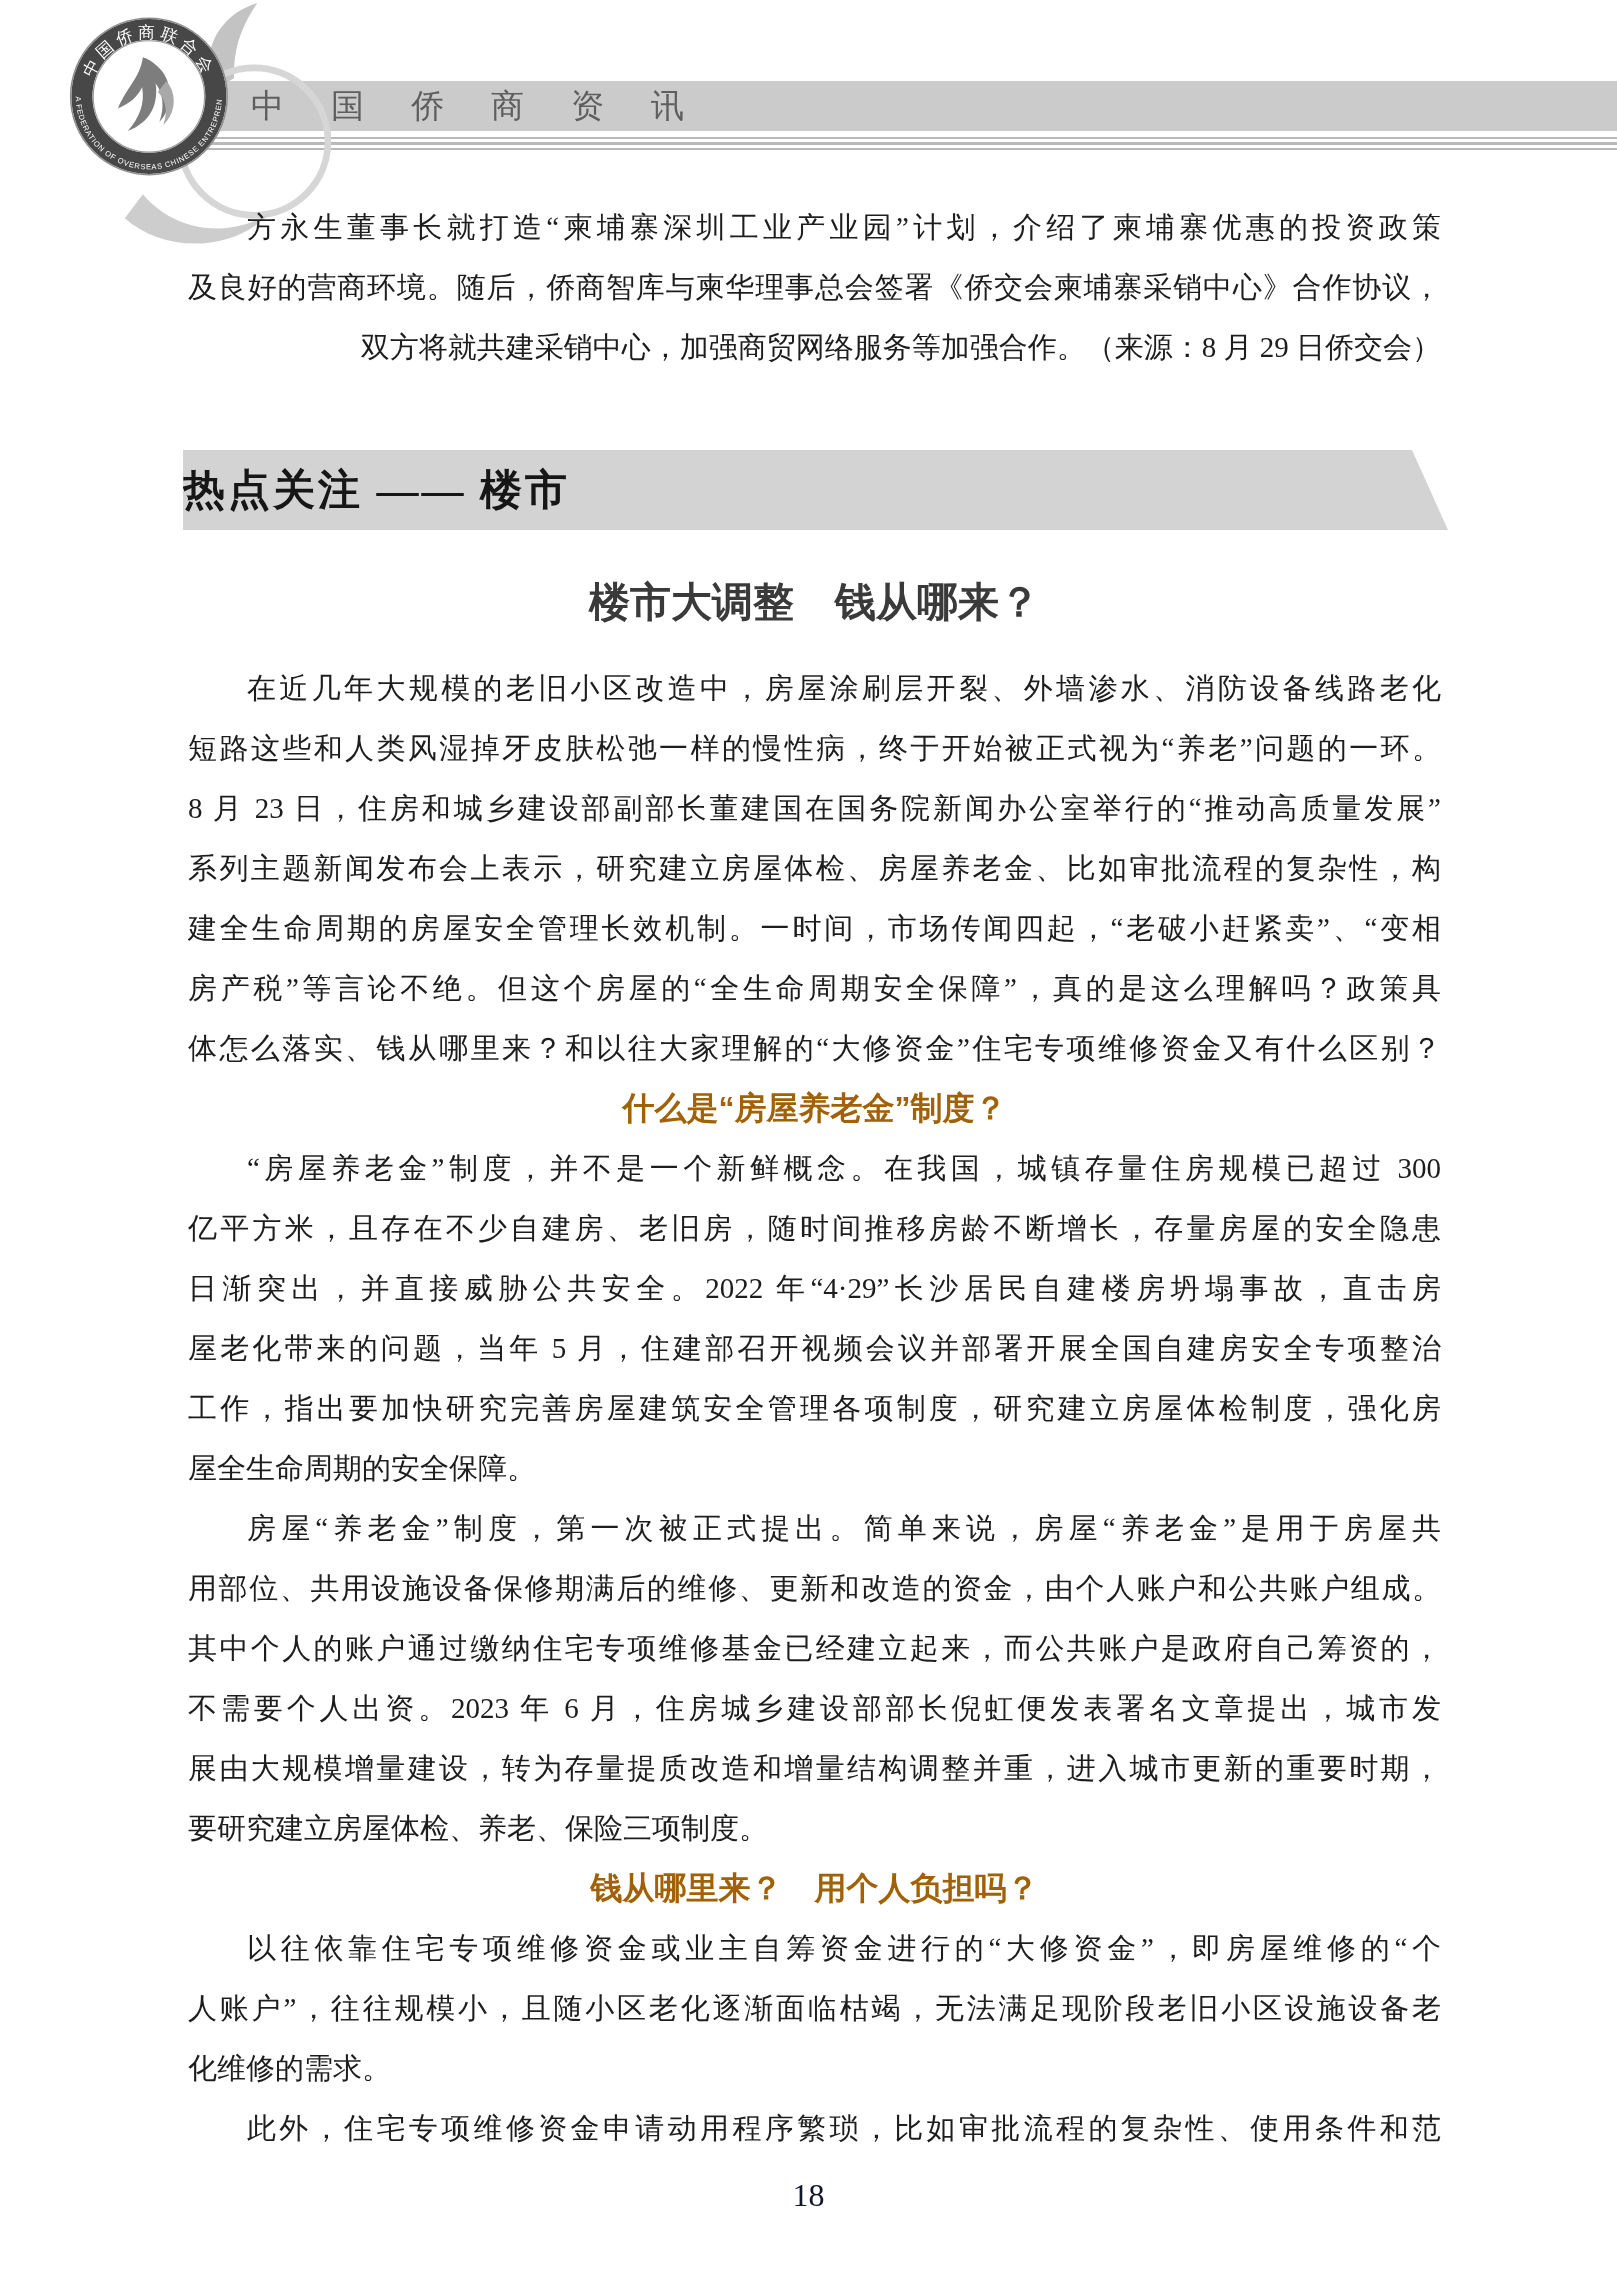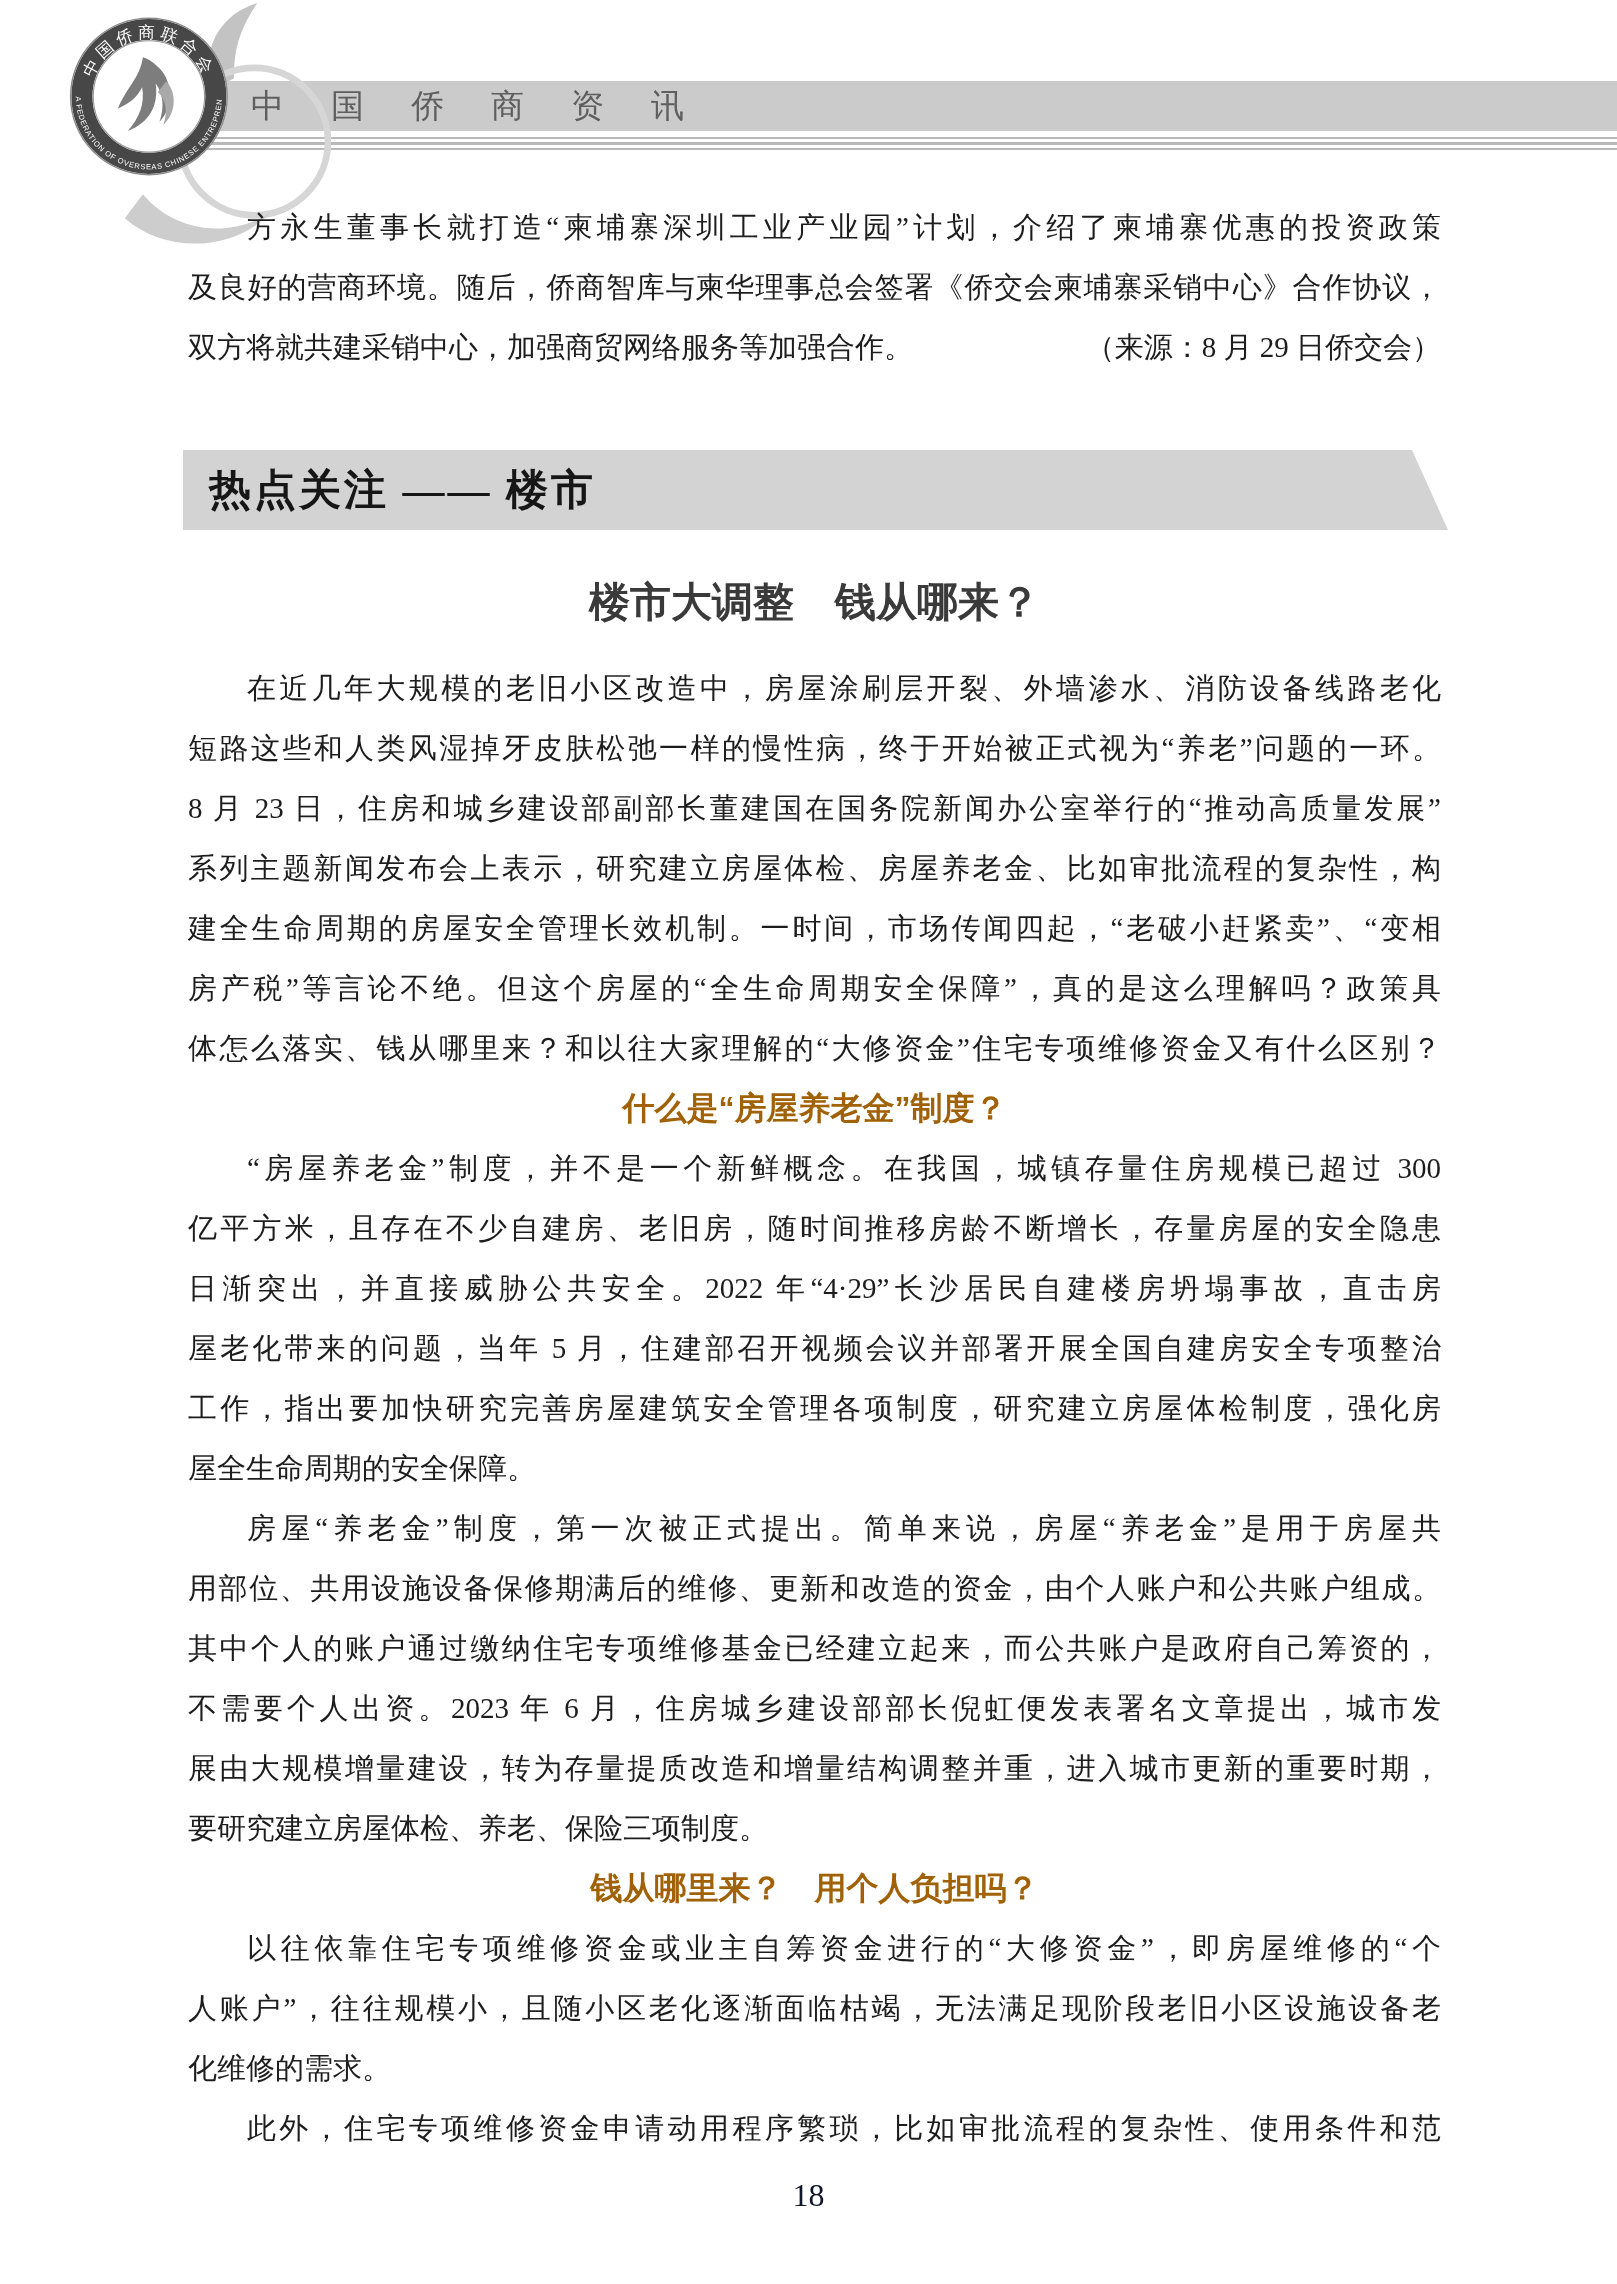--- a/index.html
+++ b/index.html
@@ -54,37 +54,36 @@
     font-size: 29px;
     text-align: justify;
     text-align-last: justify;
     overflow: hidden;
     white-space: nowrap;
   }
   .line.first { text-indent: 59px; }
   .line.short { text-align-last: left; }
   .intro-last {
     display: flex;
-    justify-content: space-between;
+    justify-content: flex-end;
     text-align: left;
     text-align-last: left;
-    gap: 15px;
   }
 
   
   .section-banner {
     position: absolute;
     left: 183px; top: 450px;
     width: 1265px; height: 80px;
     background: #d3d3d3;
     clip-path: polygon(0 0, 1229px 0, 1265px 100%, 0 100%);
   }
   .section-banner span {
     display: inline-block;
-    margin-left: 26px;
+    margin-left: 0;
     line-height: 80px;
     font-size: 42px;
     font-weight: bold;
     color: #161616;
     letter-spacing: 3px;
     font-family: "Liberation Serif", "DejaVu Serif", serif;
   }
 
   
   .article-title {

